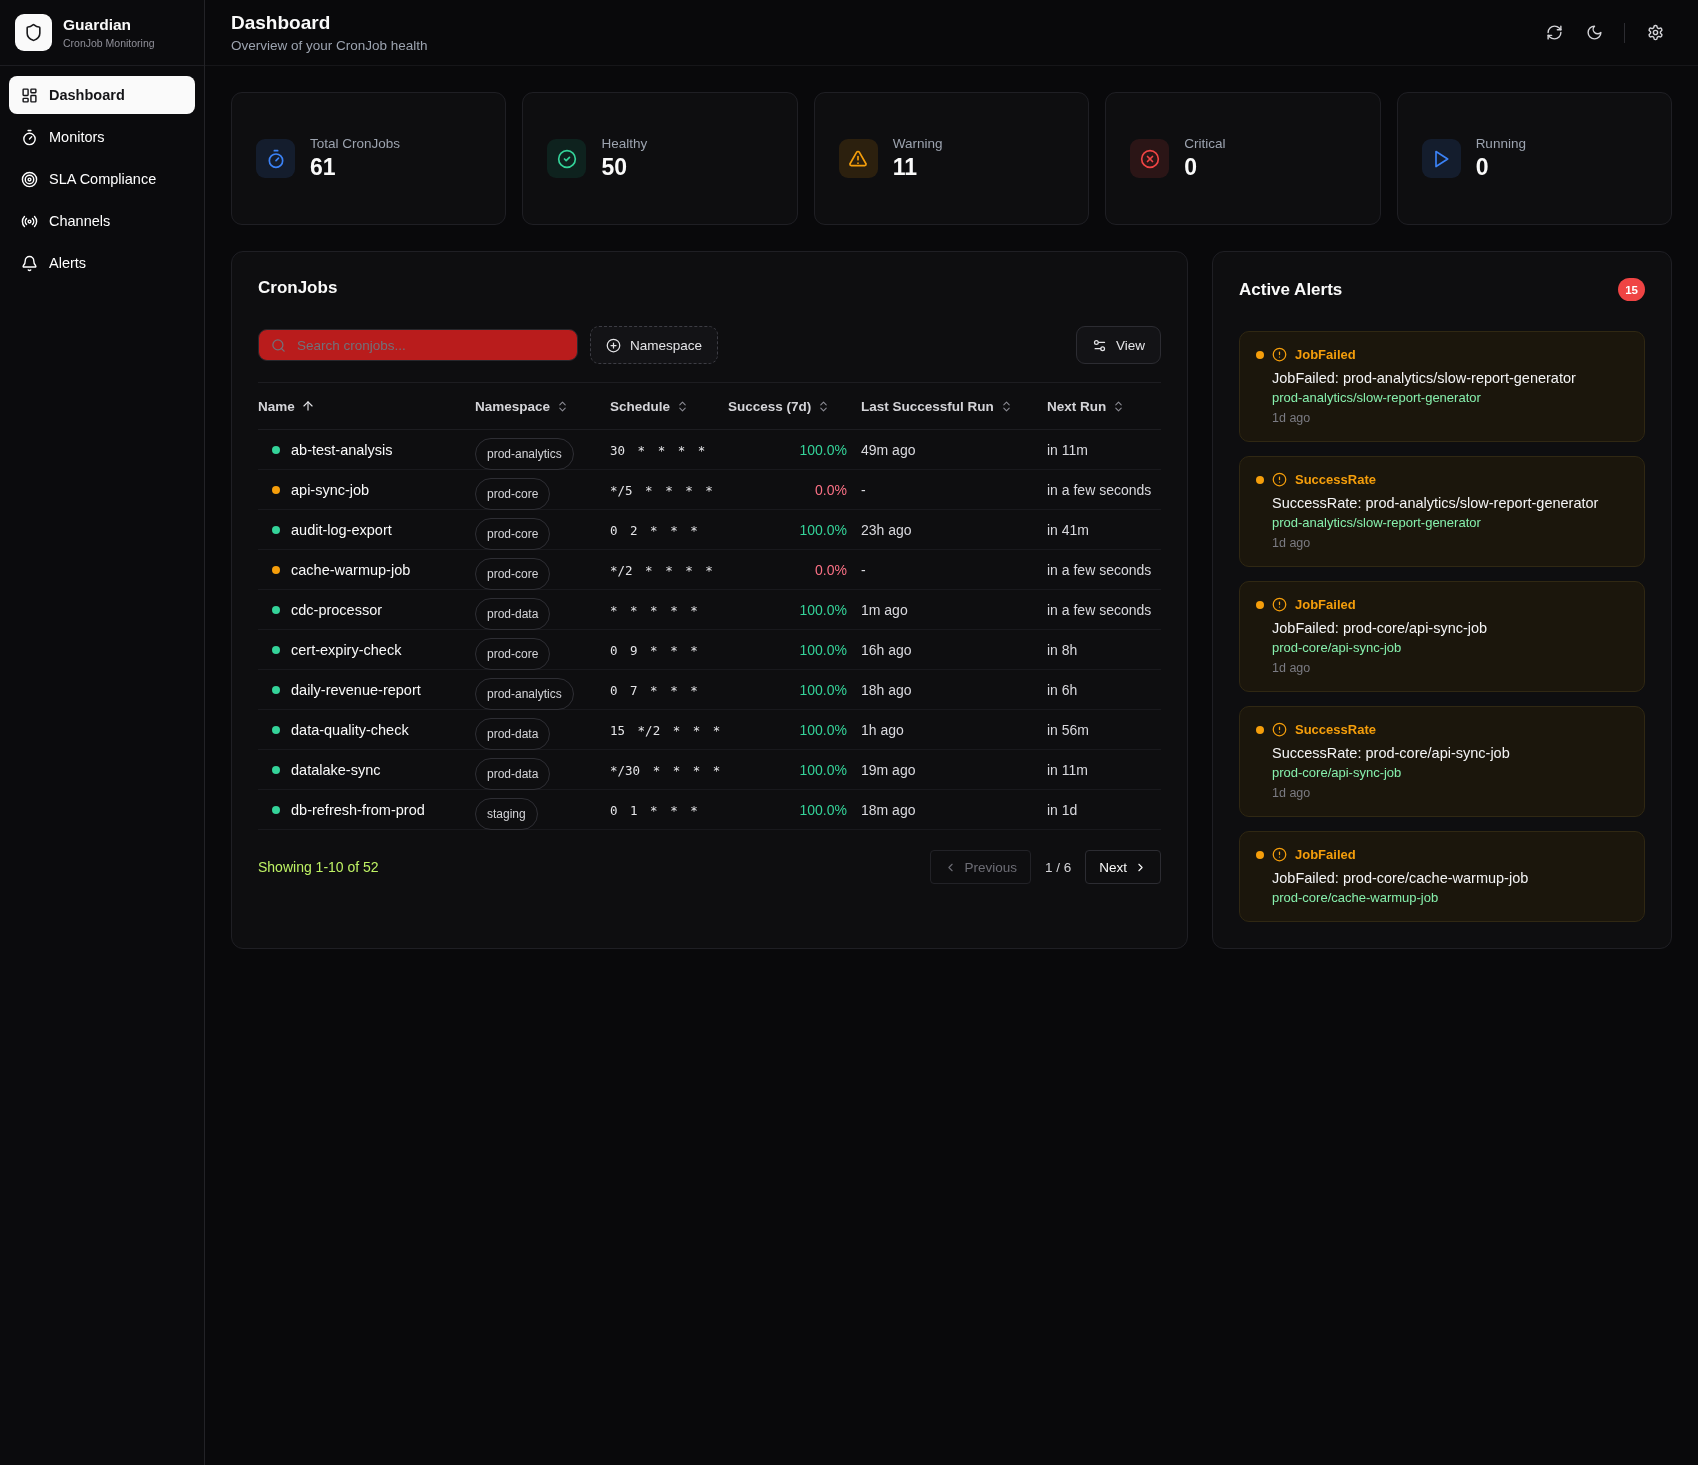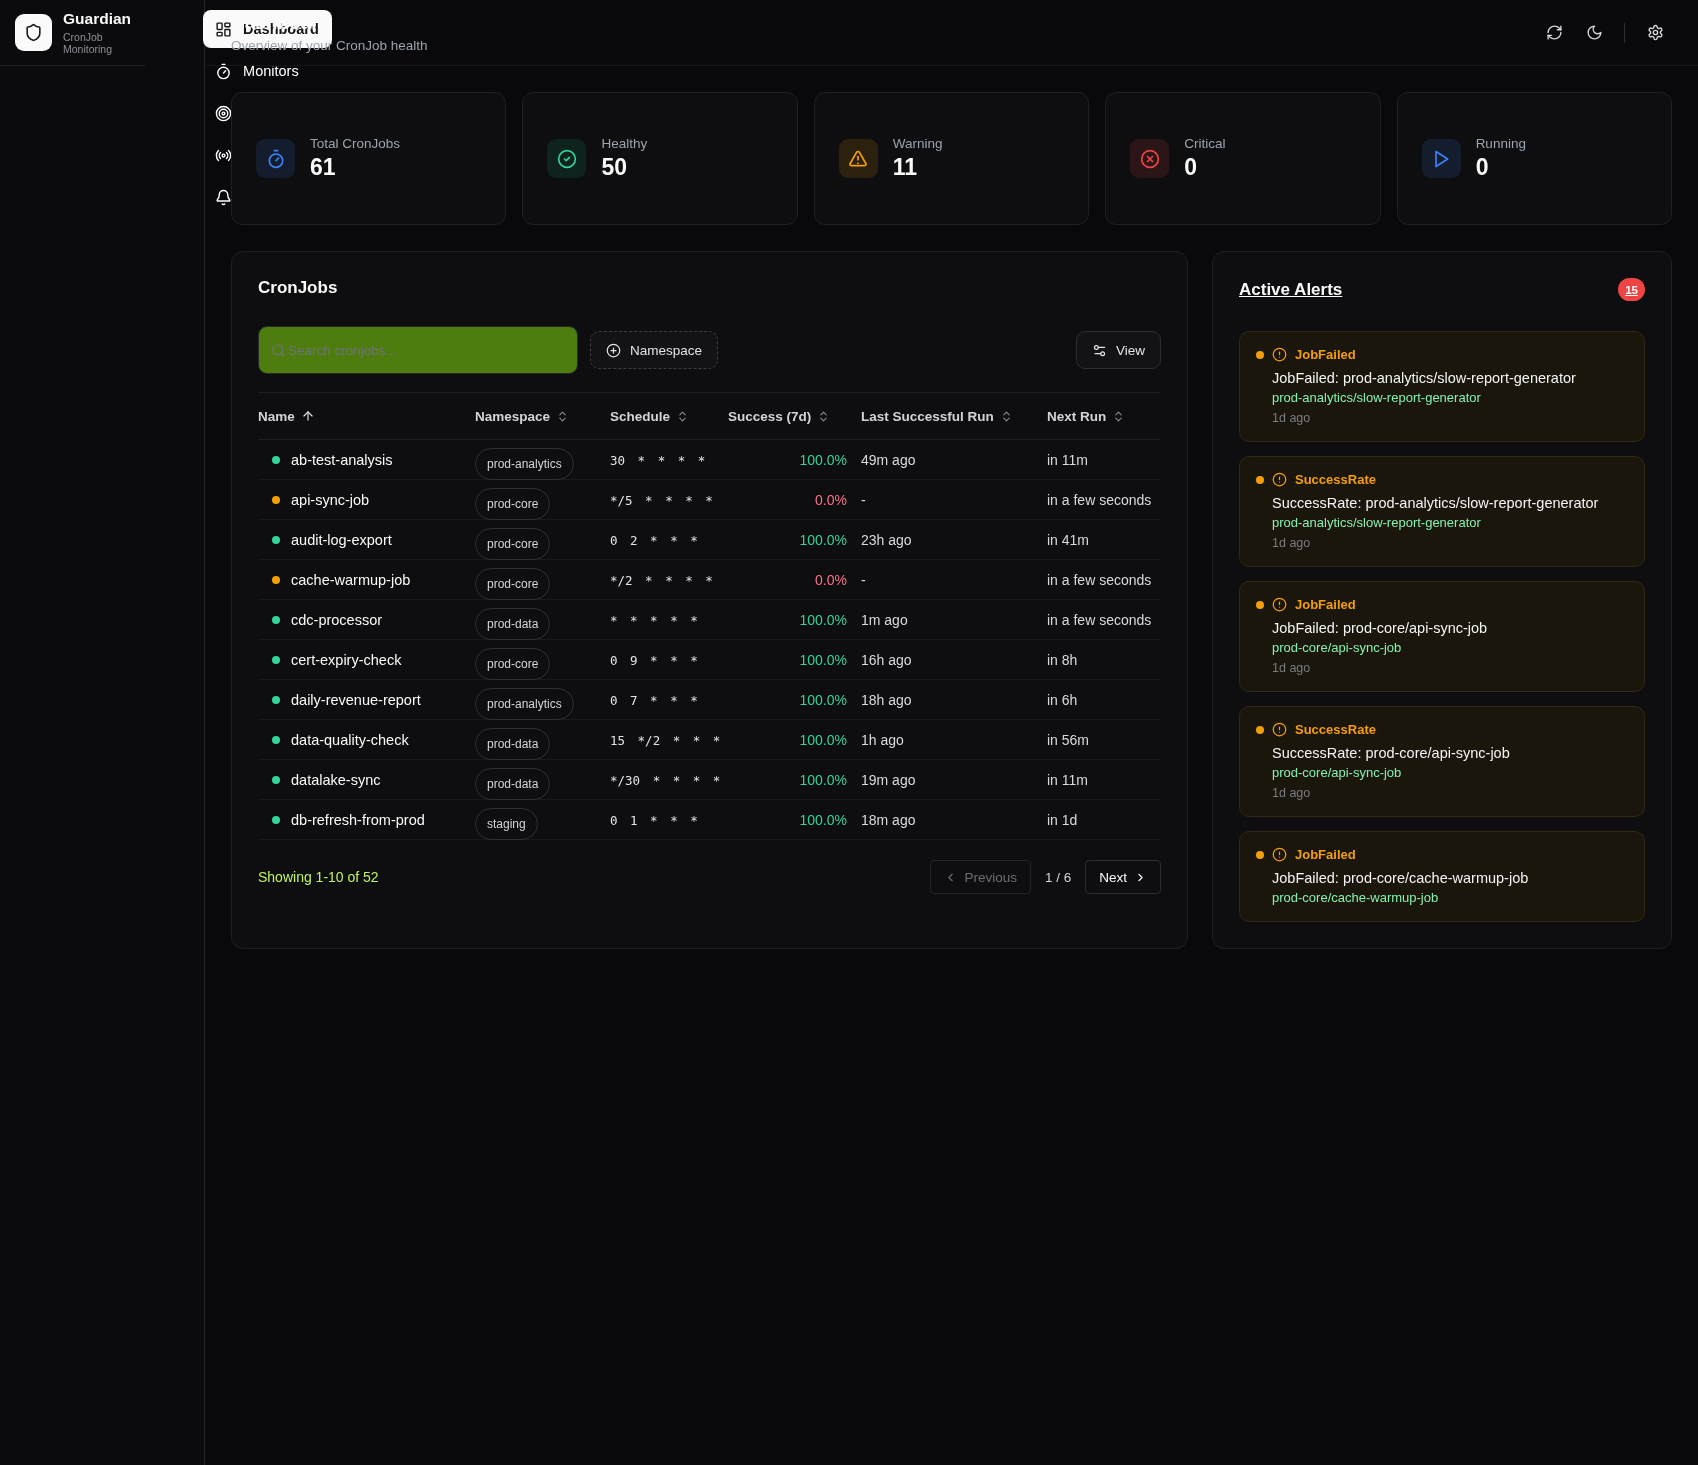--- a/index.html
+++ b/index.html
@@ -12,21 +12,21 @@
     overflow: hidden;
   }
   svg { display: block; }
   .app { display: flex; height: 100%; }
 
   
   .sidebar {
     width: 205px; flex-shrink: 0;
     background: #0b0b0d;
     border-right: 1px solid #232327;
-    display: flex; flex-direction: row; gap: 48px;
+    display: flex; flex-direction: column;
   }
   .brand {
     display: flex; align-items: center; gap: 11px;
     height: 66px; padding: 0 15px;
     border-bottom: 1px solid #1d1d21;
   }
   .logo {
     width: 37px; height: 37px; border-radius: 9px;
     background: #fafafa; color: #18181b;
     display: grid; place-items: center; flex-shrink: 0;
@@ -87,23 +87,23 @@
   
   .panels { display: flex; gap: 24px; margin-top: 26px; align-items: stretch; }
   .panel { background: #0e0e10; border: 1px solid #1f1f24; border-radius: 12px; }
   .cronjobs-panel { width: 957px; flex-shrink: 0; padding: 26px; }
   .alerts-panel { flex: 1; padding: 26px; overflow: hidden; }
   .panel-title { font-size: 17px; font-weight: 700; }
 
   
   .toolbar { display: flex; align-items: center; gap: 12px; margin-top: 28px; }
   .search-box {
-    width: 320px; height: 48px;
-    background: #4d7c0f; border: 1px solid #27272c; border-radius: 9px;
-    display: flex; align-items: center; padding: 0 12px;
+    width: 320px; height: 32px;
+    background: #b91c1c; border: 1px solid #27272c; border-radius: 9px;
+    display: flex; align-items: center; gap: 9px; padding: 0 12px;
     color: #71717a;
   }
   .search-box svg { width: 15px; height: 15px; flex-shrink: 0; }
   .search-box input {
     flex: 1; background: transparent; border: none; outline: none;
     color: #e4e4e7; font-size: 13.5px; font-family: inherit;
   }
   .search-box input::placeholder { color: #71717a; }
   .btn {
     height: 38px; border-radius: 9px; cursor: pointer;
@@ -160,21 +160,21 @@
     height: 34px; border-radius: 4px; border: 1px solid #2c2c32;
     background: #0e0e10; color: #fafafa; cursor: pointer;
     display: inline-flex; align-items: center; gap: 7px;
     padding: 0 13px; font-size: 13.5px; font-family: inherit;
   }
   .page-btn svg { width: 13px; height: 13px; }
   .page-btn.disabled { color: #6d6d75; border-color: #222227; cursor: default; }
   .page-indicator { font-size: 13.5px; color: #d4d4d8; }
 
   
-  .alerts-header { display: flex; align-items: center; justify-content: space-between; text-decoration: underline; }
+  .alerts-header { display: flex; align-items: center; justify-content: space-between; }
   .count-badge {
     min-width: 23px; height: 23px; padding: 0 7px; border-radius: 999px;
     background: var(--badge-red, #ef4444); color: #fff;
     font-size: 11.5px; font-weight: 700;
     display: inline-flex; align-items: center; justify-content: center;
   }
   .alert-list { margin-top: 30px; display: flex; flex-direction: column; gap: 14px; }
   .alert-card {
     background: #1b160c; border: 1px solid #302813; border-radius: 10px;
     padding: 15px 16px 16px; cursor: pointer;

